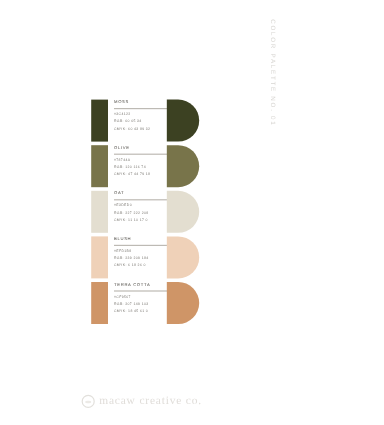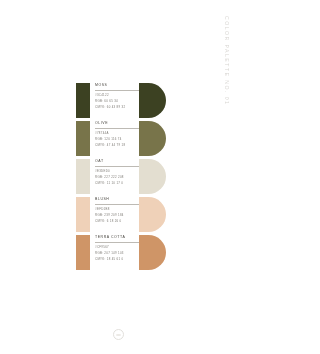--- a/index.html
+++ b/index.html
@@ -199,13 +199,14 @@
       <div class="code">RGB: 207 149 103</div>
       <div class="code">CMYK: 18 45 61 0</div>
     </div>
     <div class="arch" style="background: rgb(207, 149, 103);"></div>
   </div>
 
 </div>
 
 <div class="footer">
   <span class="footer-mark"></span>
+  <span class="footer-text">macaw creative co.</span>
 </div>
 
 </body></html>

